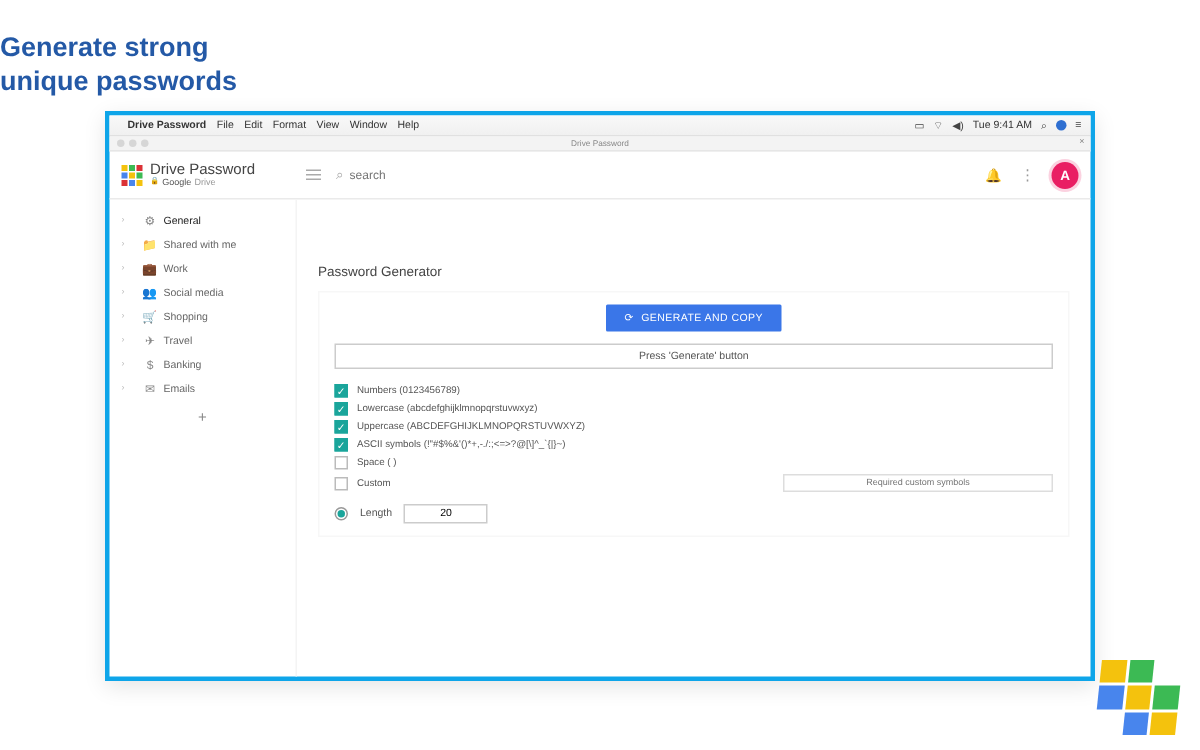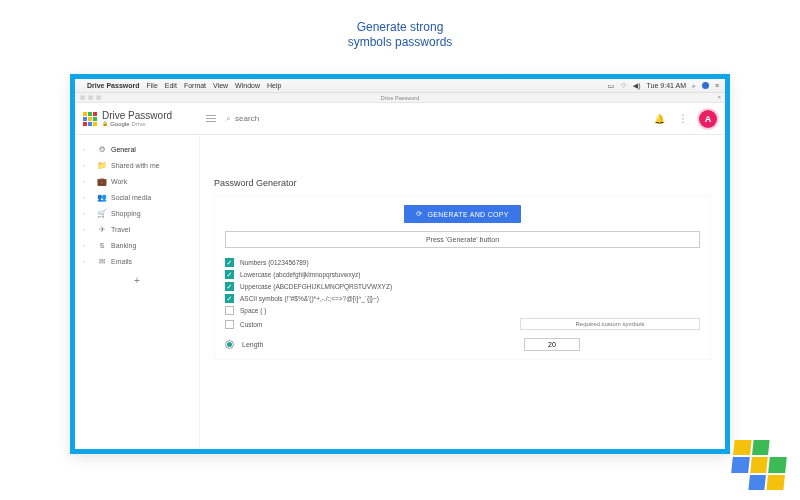--- a/index.html
+++ b/index.html
@@ -1,19 +1,19 @@
 <!DOCTYPE html>
 <html><head>
 <meta charset="utf-8">
 <style>
   * { box-sizing: border-box; margin: 0; padding: 0; font-family: -apple-system, BlinkMacSystemFont, "Segoe UI", Helvetica, Arial, sans-serif; }
   body { width: 800px; height: 500px; background: #ffffff; position: relative; overflow: hidden; }
-  .headline { text-align: center; color: #2459a6; font-weight: 400; font-size: 12px; line-height: 1.25; padding-top: 20px; padding-bottom: 14px; }
-
-  .window { position: absolute; left: 70px; top: 74px; width: 660px; height: 380px; background: #ffffff; border: 5px solid #0ea5e9; box-shadow: 0 4px 14px rgba(0,0,0,0.10); }
+  .headline { color: #2459a6; font-weight: 700; font-size: 18px; line-height: 1.25; padding-top: 20px; padding-bottom: 14px; }
+
+  .window { position: absolute; left: 70px; top: 74px; width: 660px; height: 380px; background: #ffffff; border: 3px solid #0ea5e9; box-shadow: 0 4px 14px rgba(0,0,0,0.10); }
 
   
   .mac-menubar { height: 14px; background: linear-gradient(#f9f9f9,#f0f0f0); border-bottom: 1px solid #e0e0e0; display: flex; align-items: center; font-size: 7px; color: #333; padding: 0 6px; }
   .mac-menubar .apple { font-size: 8px; margin-right: 6px; }
   .mac-menubar .mb-item { margin-right: 7px; cursor: default; }
   .mac-menubar .mb-item.bold { font-weight: 600; }
   .mac-menubar .mb-right { margin-left: auto; display: flex; align-items: center; gap: 6px; }
   .mac-menubar .mb-right .ic { font-size: 7px; color: #444; }
   .mac-menubar .mb-right .time { font-size: 7px; }
   .mac-menubar .dot { width: 7px; height: 7px; border-radius: 50%; background: #2f6fd1; display: inline-block; }
@@ -65,38 +65,38 @@
   .gen-btn .spin { display:inline-block; }
   .result-box { border:1px solid #ccc; font-size:7px; color:#555; text-align:center; padding:4px; margin-bottom:10px; }
 
   .checks { display:flex; flex-direction:column; gap:3px; margin-bottom:6px; }
   .chk-row { display:flex; align-items:center; gap:6px; font-size:6.5px; color:#555; }
   .chk { width:9px; height:9px; border:1px solid #bbb; display:flex; align-items:center; justify-content:center; font-size:7px; cursor:pointer; color:#fff; flex-shrink:0; }
   .chk.checked { background:#1aa59b; border-color:#1aa59b; }
   .chk-row.has-input { justify-content:flex-start; }
   .custom-input { margin-left:auto; width:180px; border:1px solid #ddd; font-size:6px; padding:2px 4px; color:#bbb; background:#fff; text-align:center; }
 
-  .radios { display:flex; flex-direction:column; gap:8px; margin-top:8px; }
+  .radios { display:flex; flex-direction:row; gap:8px; margin-top:8px; }
   .radio-row { display:flex; align-items:center; gap:8px; font-size:7px; color:#555; }
   .radio { width:9px; height:9px; border:1px solid #999; border-radius:50%; display:flex; align-items:center; justify-content:center; cursor:pointer; flex-shrink:0; }
   .radio.sel::after { content:""; width:5px; height:5px; border-radius:50%; background:#1aa59b; }
   .radio-row .numbox { margin-left:auto; width:56px; border:1px solid #ccc; font-size:7px; padding:2px 4px; text-align:center; margin-right:120px; }
 
   
   .wm { position:absolute; right:14px; bottom:10px; width:54px; height:50px; display:grid; grid-template-columns:repeat(3,1fr); grid-template-rows:repeat(3,1fr); gap:2px; transform:skewX(-6deg); }
   .wm span:nth-child(1){background:#f4c20d;} .wm span:nth-child(2){background:#3cba54;} .wm span:nth-child(3){background:transparent;}
   .wm span:nth-child(4){background:#4885ed;} .wm span:nth-child(5){background:#f4c20d;} .wm span:nth-child(6){background:#3cba54;}
   .wm span:nth-child(7){background:transparent;} .wm span:nth-child(8){background:#4885ed;} .wm span:nth-child(9){background:#f4c20d;}
 </style>
 </head>
 <body>
 
 <div class="headline">
   <div>Generate strong</div>
-  <div>symbols passwords</div>
+  <div>unique passwords</div>
 </div>
 
 <div class="window">
 
   <div class="mac-menubar">
     <span class="apple"></span>
     <span class="mb-item bold">Drive Password</span>
     <span class="mb-item">File</span>
     <span class="mb-item">Edit</span>
     <span class="mb-item">Format</span>

